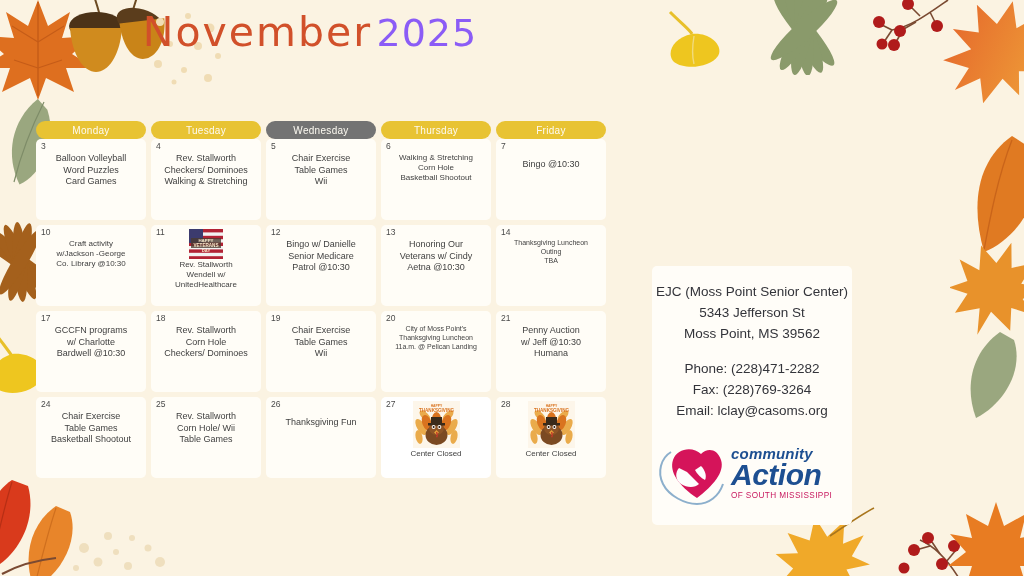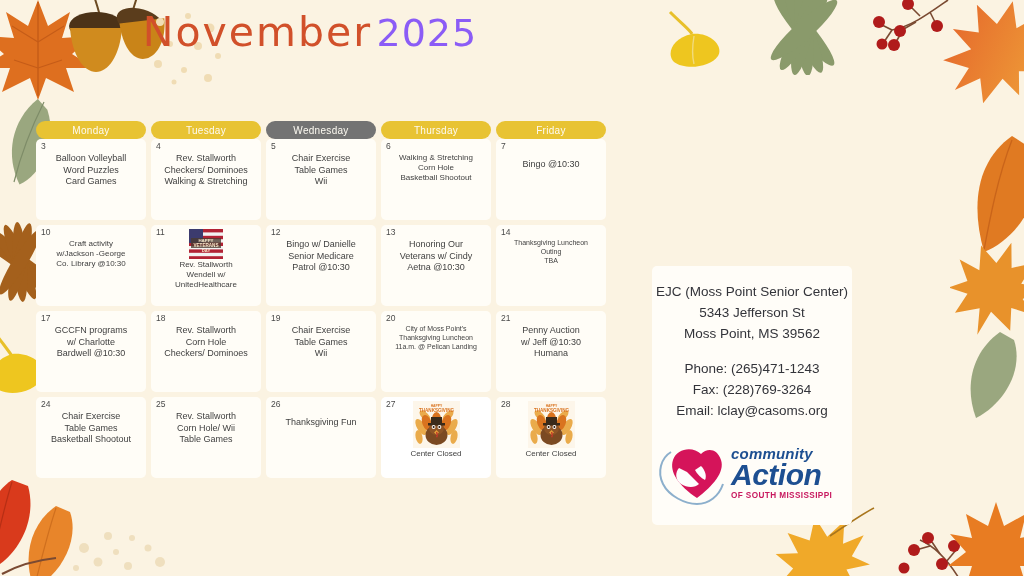--- a/index.html
+++ b/index.html
@@ -107,21 +107,21 @@
     color: #1d4f91; letter-spacing: .2px; line-height: 1;
     font-family: "Liberation Sans", sans-serif;
   }
   .logo-action {
     font-size: 30px; font-weight: bold; font-style: italic;
     color: #1d4f91; letter-spacing: -.5px; line-height: 1;
     margin-top: -1px;
     font-family: "Liberation Sans", sans-serif;
   }
   .logo-sub {
-    font-size: 8.2px; font-weight: bold; color: #c8195f;
+    font-size: 8.2px; font-weight: normal; color: #c8195f;
     letter-spacing: .4px; margin-top: 1px;
     font-family: "Liberation Sans", sans-serif;
   }
 </style>
 </head>
 <body>
 
 <div id="page" style="background: rgb(251, 243, 226);">
 
   <div id="decor-layer">
@@ -570,21 +570,21 @@
     </div>
 
   <div id="info-card">
     <div id="info-address">
         <div class="line">EJC (Moss Point Senior Center)</div>
         <div class="line">5343 Jefferson St</div>
         <div class="line">Moss Point, MS 39562</div>
       </div>
     <div id="info-gap"></div>
     <div id="info-contact">
-        <div class="line">Phone: (265)471-1243</div>
+        <div class="line">Phone: (228)471-2282</div>
         <div class="line">Fax: (228)769-3264</div>
         <div class="line">Email: lclay@casoms.org</div>
       </div>
 
     <div id="logo">
 
       <svg width="76" height="60" viewBox="0 0 76 60" style="position:absolute;left:0;top:2px;">
         <path d="M14 6 C4 12 0 26 6 38 C12 50 28 58 40 58 C52 58 62 50 66 38" stroke="#2e6fa8" stroke-width="2" fill="none" opacity=".55"></path>
         <path d="M44 8 C36 0 20 2 16 14 C12 26 22 40 40 52 C56 40 68 26 64 14 C60 2 50 2 44 8 Z" fill="#d5145a"></path>
         <path d="M22 22 C18 26 18 34 24 38 C30 42 38 42 42 38 C38 34 34 30 30 26 Z" fill="#fdfdfd"></path>

